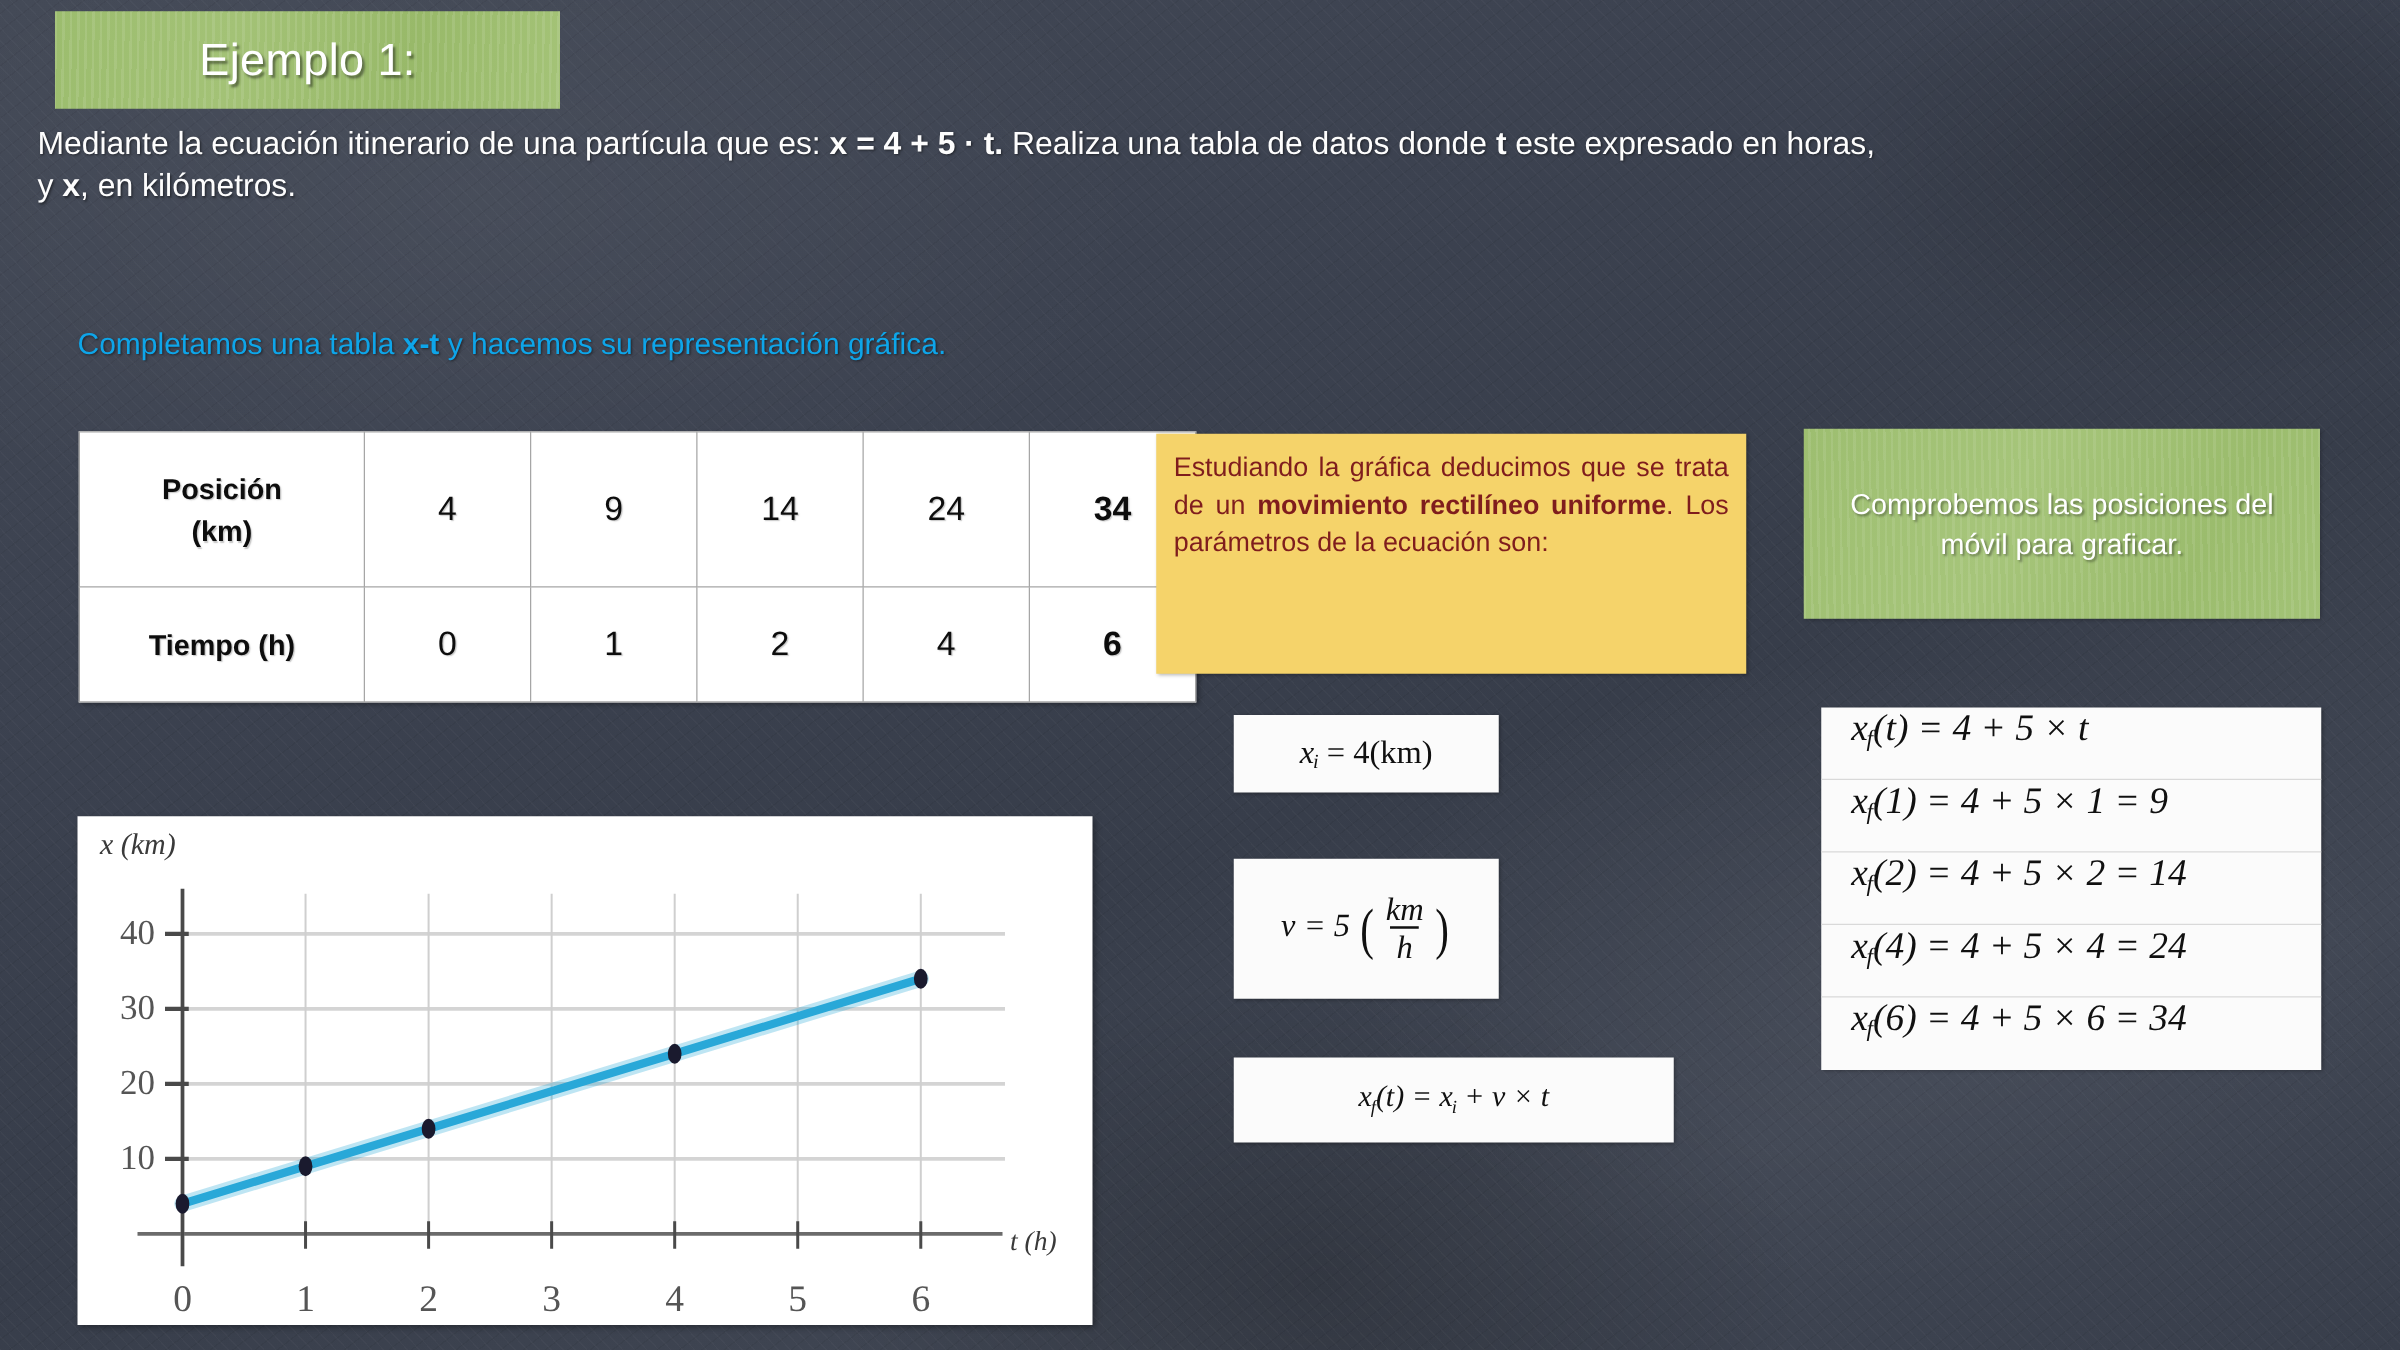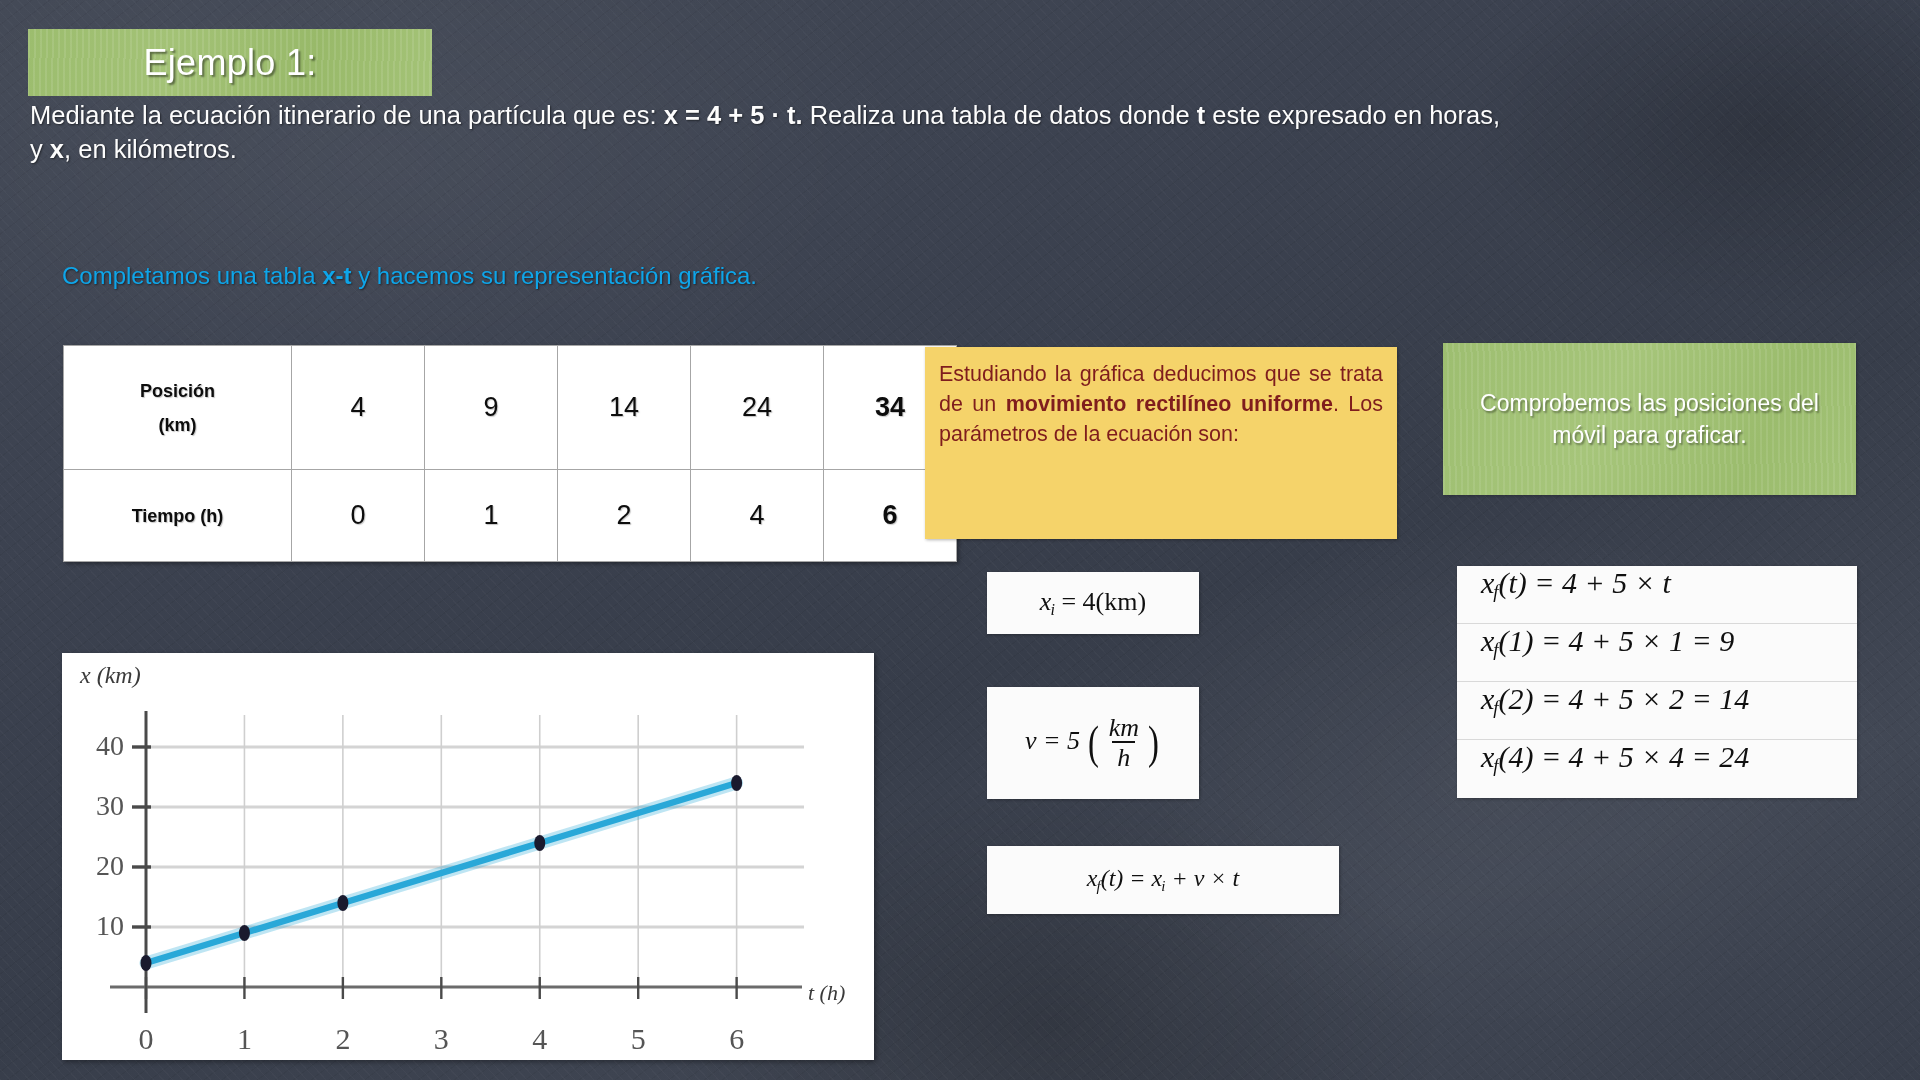--- a/index.html
+++ b/index.html
@@ -20,27 +20,26 @@
       linear-gradient(160deg, #434956 0%, #3c4250 30%, #373d4a 58%, #414754 80%, #383e4b 100%);
   }
   #slide::after {
     content: ""; position: absolute; inset: 0; pointer-events: none;
     background-image:
       repeating-linear-gradient(47deg, rgba(255,255,255,0.022) 0px, rgba(255,255,255,0.022) 1px, rgba(0,0,0,0) 1px, rgba(0,0,0,0) 7px),
       repeating-linear-gradient(-38deg, rgba(0,0,0,0.05) 0px, rgba(0,0,0,0.05) 1px, rgba(0,0,0,0) 1px, rgba(0,0,0,0) 11px);
   }
 
   .title-box {
-    position: absolute; left: 28px; top: 9px; width: 404px; height: 67px;
+    position: absolute; left: 44px; top: 9px; width: 404px; height: 78px;
     background:
       repeating-linear-gradient(91deg, rgba(255,255,255,0.10) 0px, rgba(255,255,255,0.10) 2px, rgba(0,0,0,0) 2px, rgba(0,0,0,0) 6px),
       linear-gradient(100deg, #9cbd6e 0%, #a3c276 35%, #98b969 70%, #a4c377 100%);
     display: flex; align-items: center; justify-content: center;
     z-index: 4;
-    margin-top: 20px;
   }
   .title-box .t {
     color: #ffffff; font-size: 36px; letter-spacing: 0.3px;
     text-shadow: 2px 2px 2px rgba(0,0,0,0.45);
   }
 
   .para {
     position: absolute; left: 30px; top: 98px; width: 1480px;
     color: #fdfdfd; font-size: 25.5px; line-height: 34px;
     text-shadow: 1px 1px 2px rgba(0,0,0,0.5);
@@ -62,21 +61,21 @@
     border-collapse: collapse; background: #ffffff;
     box-shadow: 2px 2px 4px rgba(0,0,0,0.35);
     z-index: 4;
   }
   .dtable td {
     border: 1px solid #a6a6a6;
     text-align: center; vertical-align: middle;
     color: #0d0d0d; font-size: 27px;
     text-shadow: 1px 1px 1px rgba(150,150,150,0.55);
   }
-  .dtable .rowhead { font-weight: bold; width: 228px; line-height: 34px; font-size: 18px; }
+  .dtable .rowhead { font-weight: bold; width: 228px; line-height: 34px; font-size: 23px; }
   .dtable .c { width: 133px; }
   .dtable .r1 td { height: 124px; }
   .dtable .r2 td { height: 92px; }
   .dtable .last { font-weight: bold; }
 
   
   .note-yellow {
     position: absolute; left: 925px; top: 347px; width: 472px; height: 192px;
     background:
       repeating-linear-gradient(88deg, rgba(255,255,255,0.13) 0px, rgba(255,255,255,0.13) 1px, rgba(0,0,0,0) 1px, rgba(0,0,0,0) 5px),
@@ -234,20 +233,23 @@
     <span class="math"><span class="mi">x</span><span class="sub">f</span><span class="mi">(t)</span><span class="mi"> =  4  + 5 × t</span></span>
   </div>
   <div class="eqrow">
     <span class="math"><span class="mi">x</span><span class="sub">f</span><span class="mi">(1)</span><span class="mi"> =  4  + 5 × 1 = 9</span></span>
   </div>
   <div class="eqrow">
     <span class="math"><span class="mi">x</span><span class="sub">f</span><span class="mi">(2)</span><span class="mi"> =  4  + 5 × 2 = 14</span></span>
   </div>
   <div class="eqrow">
     <span class="math"><span class="mi">x</span><span class="sub">f</span><span class="mi">(4)</span><span class="mi"> =  4  + 5 × 4 = 24</span></span>
+  </div>
+  <div class="eqrow">
+    <span class="math"><span class="mi">x</span><span class="sub">f</span><span class="mi">(6)</span><span class="mi"> =  4  + 5 × 6 = 34</span></span>
   </div>
 </div>
 
 <div class="chart-card">
   <svg class="chart-svg" viewBox="0 0 812 407">
     <g id="chart-grid">
         <line x1="84" y1="274" x2="742" y2="274" stroke="#d4d4d4" stroke-width="3"></line>
         <line x1="84" y1="214" x2="742" y2="214" stroke="#d4d4d4" stroke-width="3"></line>
         <line x1="84" y1="154" x2="742" y2="154" stroke="#d4d4d4" stroke-width="3"></line>
         <line x1="84" y1="94" x2="742" y2="94" stroke="#d4d4d4" stroke-width="3"></line>

